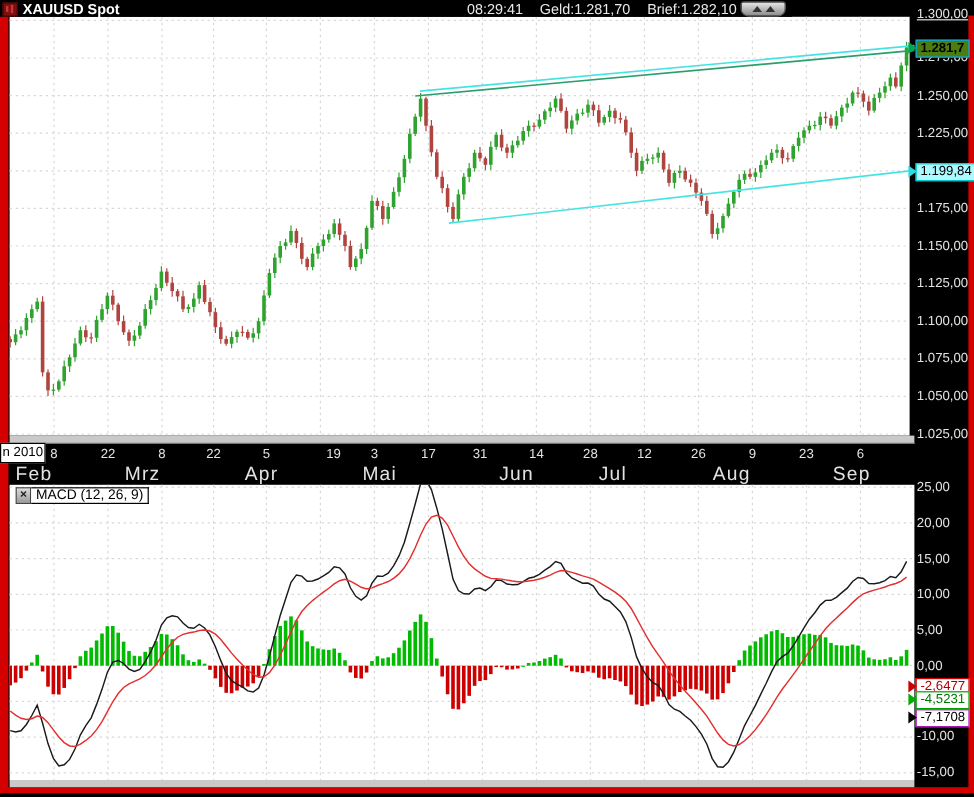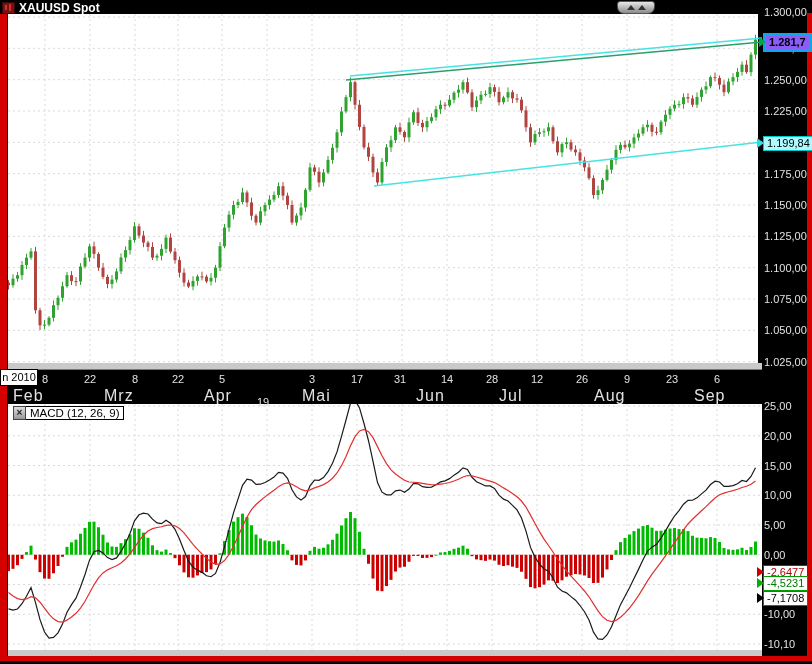--- a/index.html
+++ b/index.html
@@ -28,21 +28,21 @@
   .ylab{position:absolute;left:764px;width:46px;font-size:11px;color:#e2e2e2;}
   .dlab{position:absolute;top:373px;width:22px;text-align:center;font-size:11px;color:#e2e2e2;}
   .mlab{position:absolute;top:387px;font-size:16px;color:#e2e2e2;letter-spacing:1px;}
   #year-box{position:absolute;left:0;top:369px;width:36px;height:15px;background:#fff;
     border:1px solid #000;color:#000;font-size:11px;line-height:15px;text-align:center;z-index:6;}
   
   .pbox{position:absolute;left:763px;height:13px;font-size:11px;line-height:13px;padding:0 3px;
         background:#fff;color:#000;z-index:7;white-space:nowrap;}
   .pbox .arr{position:absolute;left:-7px;top:1px;width:0;height:0;
       border-top:5px solid transparent;border-bottom:5px solid transparent;border-left:7px solid #000;}
-  #last-price-box{border:3px solid #0ea5e9;background:#8b5cf6;font-weight:bold;}
+  #last-price-box{border:1px solid #0ea5e9;background:#4d7c0f;font-weight:bold;}
   #last-price-box .arr{border-left-color:#00a550;}
   #trend-price-box{border:1px solid #00c8c8;background:#aef8ff;}
   #trend-price-box .arr{border-left-color:#2adbe0;}
   #macd-box-0{border:1px solid #cc0000;color:#b00000;}
   #macd-box-0 .arr{border-left-color:#cc0000;}
   #macd-box-1{border:1px solid #00a000;color:#007800;}
   #macd-box-1 .arr{border-left-color:#00b000;}
   #macd-box-2{border:1px solid #a21caf;color:#000;}
   #macd-box-2 .arr{border-left-color:#000;}
   
@@ -644,28 +644,29 @@
       </g>
     </svg>
 
   <div class="frame" id="frame-left"></div>
   <div class="frame" id="frame-right"></div>
   <div class="frame" id="frame-bottom"></div>
 
   <div id="titlebar">
     <span id="win-icon"></span>
     <span id="title">XAUUSD Spot</span>
+    <div id="quote"><span>08:29:41</span><span>Geld:1.281,70</span><span>Brief:1.282,10</span></div>
     <div id="collapse-btn">
       <i class="chev"></i>
       <i class="chev"></i>
     </div>
   </div>
 
   <div id="price-axis">
-      <div class="ylab" style="top: 6px;">1.300,00</div>
+      <div class="ylab" style="top: 6px; text-decoration: underline;">1.300,00</div>
       <div class="ylab" style="top: 42.3333px;">1.275,00</div>
       <div class="ylab" style="top: 73.6667px;">1.250,00</div>
       <div class="ylab" style="top: 105px;">1.225,00</div>
       <div class="ylab" style="top: 136.333px;">1.200,00</div>
       <div class="ylab" style="top: 167.667px;">1.175,00</div>
       <div class="ylab" style="top: 199px;">1.150,00</div>
       <div class="ylab" style="top: 230.333px;">1.125,00</div>
       <div class="ylab" style="top: 261.667px;">1.100,00</div>
       <div class="ylab" style="top: 293px;">1.075,00</div>
       <div class="ylab" style="top: 324.333px;">1.050,00</div>
@@ -673,30 +674,30 @@
     </div>
   <div id="macd-axis">
       <div class="ylab" style="top: 400px;">25,00</div>
       <div class="ylab" style="top: 429.75px;">20,00</div>
       <div class="ylab" style="top: 459.5px;">15,00</div>
       <div class="ylab" style="top: 489.25px;">10,00</div>
       <div class="ylab" style="top: 519px;">5,00</div>
       <div class="ylab" style="top: 548.75px;">0,00</div>
       <div class="ylab" style="top: 578.5px;">-5,00</div>
       <div class="ylab" style="top: 608.25px;">-10,00</div>
-      <div class="ylab" style="top: 638px;">-10,10</div>
+      <div class="ylab" style="top: 638px;">-15,00</div>
     </div>
   <div id="date-axis">
     <div id="year-box">n 2010</div>
   <div class="dlab" style="left: 34px;">8</div>
       <div class="dlab" style="left: 79px;">22</div>
       <div class="dlab" style="left: 124px;">8</div>
       <div class="dlab" style="left: 167px;">22</div>
       <div class="dlab" style="left: 211px;">5</div>
-      <div class="dlab" style="left: 252px; margin-top: 23px;">19</div>
+      <div class="dlab" style="left: 267px;">19</div>
       <div class="dlab" style="left: 301px;">3</div>
       <div class="dlab" style="left: 346px;">17</div>
       <div class="dlab" style="left: 389px;">31</div>
       <div class="dlab" style="left: 436px;">14</div>
       <div class="dlab" style="left: 481px;">28</div>
       <div class="dlab" style="left: 526px;">12</div>
       <div class="dlab" style="left: 571px;">26</div>
       <div class="dlab" style="left: 616px;">9</div>
       <div class="dlab" style="left: 661px;">23</div>
       <div class="dlab" style="left: 706px;">6</div>

